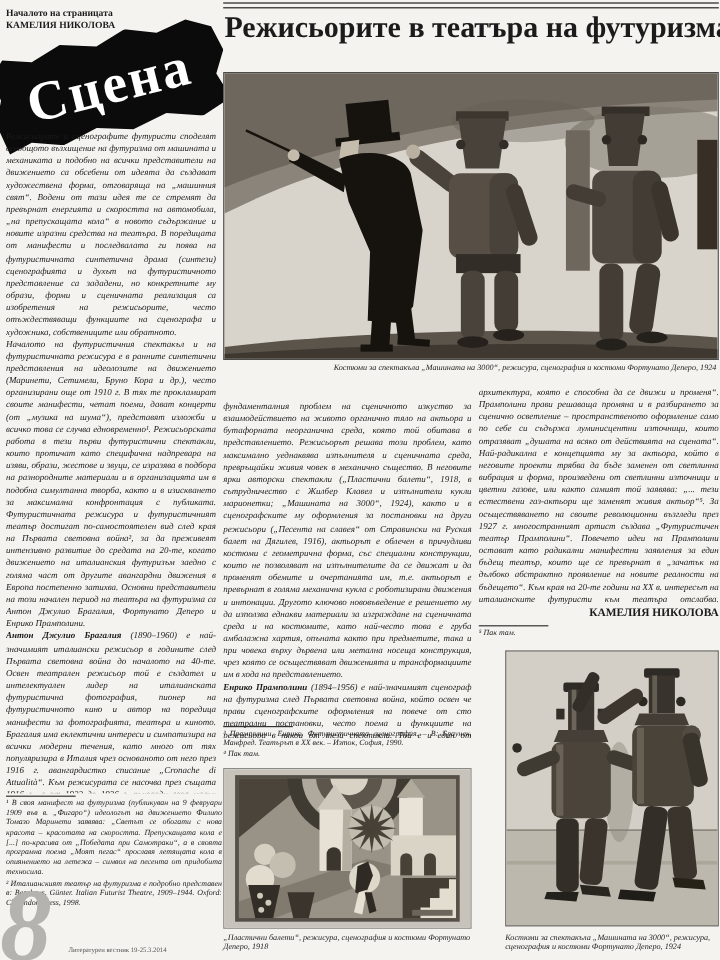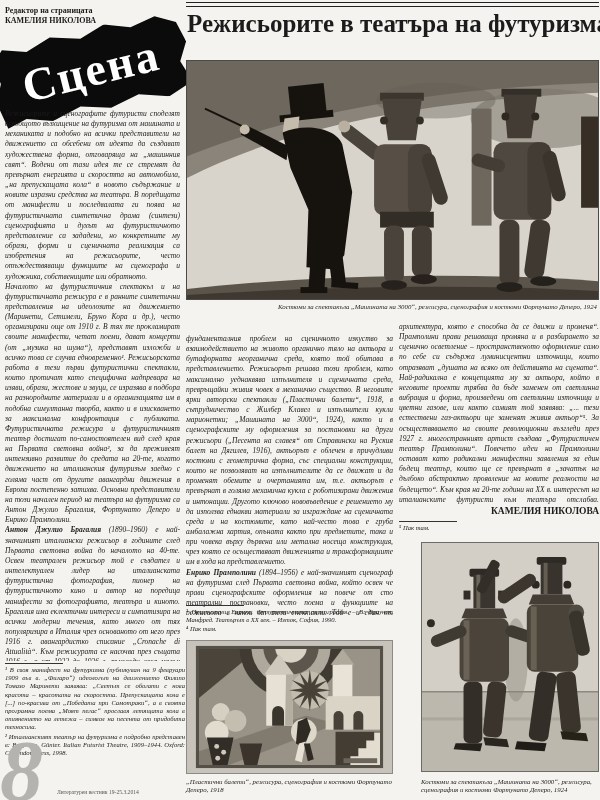--- a/index.html
+++ b/index.html
@@ -45,21 +45,21 @@
   .pageno{position:absolute;left:0px;top:728px;font-size:86px;font-style:italic;font-weight:bold;
           color:#b5b3af;line-height:86px;}
   .footer-note{position:absolute;left:57px;top:789px;font-size:5.6px;color:#555;}
 </style>
 </head>
 <body>
 
 <div class="page">
 
   <div class="editor">
-    <div>Редактор на страницата</div>
+    <div>Началото на страницата</div>
     <div>КАМЕЛИЯ НИКОЛОВА</div>
   </div>
 
   <div class="top-rule"></div>
   <div class="headline">Режисьорите в театъра на футуризма</div>
 
   <div class="stamp">
     <span class="stamp-text">Сцена</span>
   </div>
 

